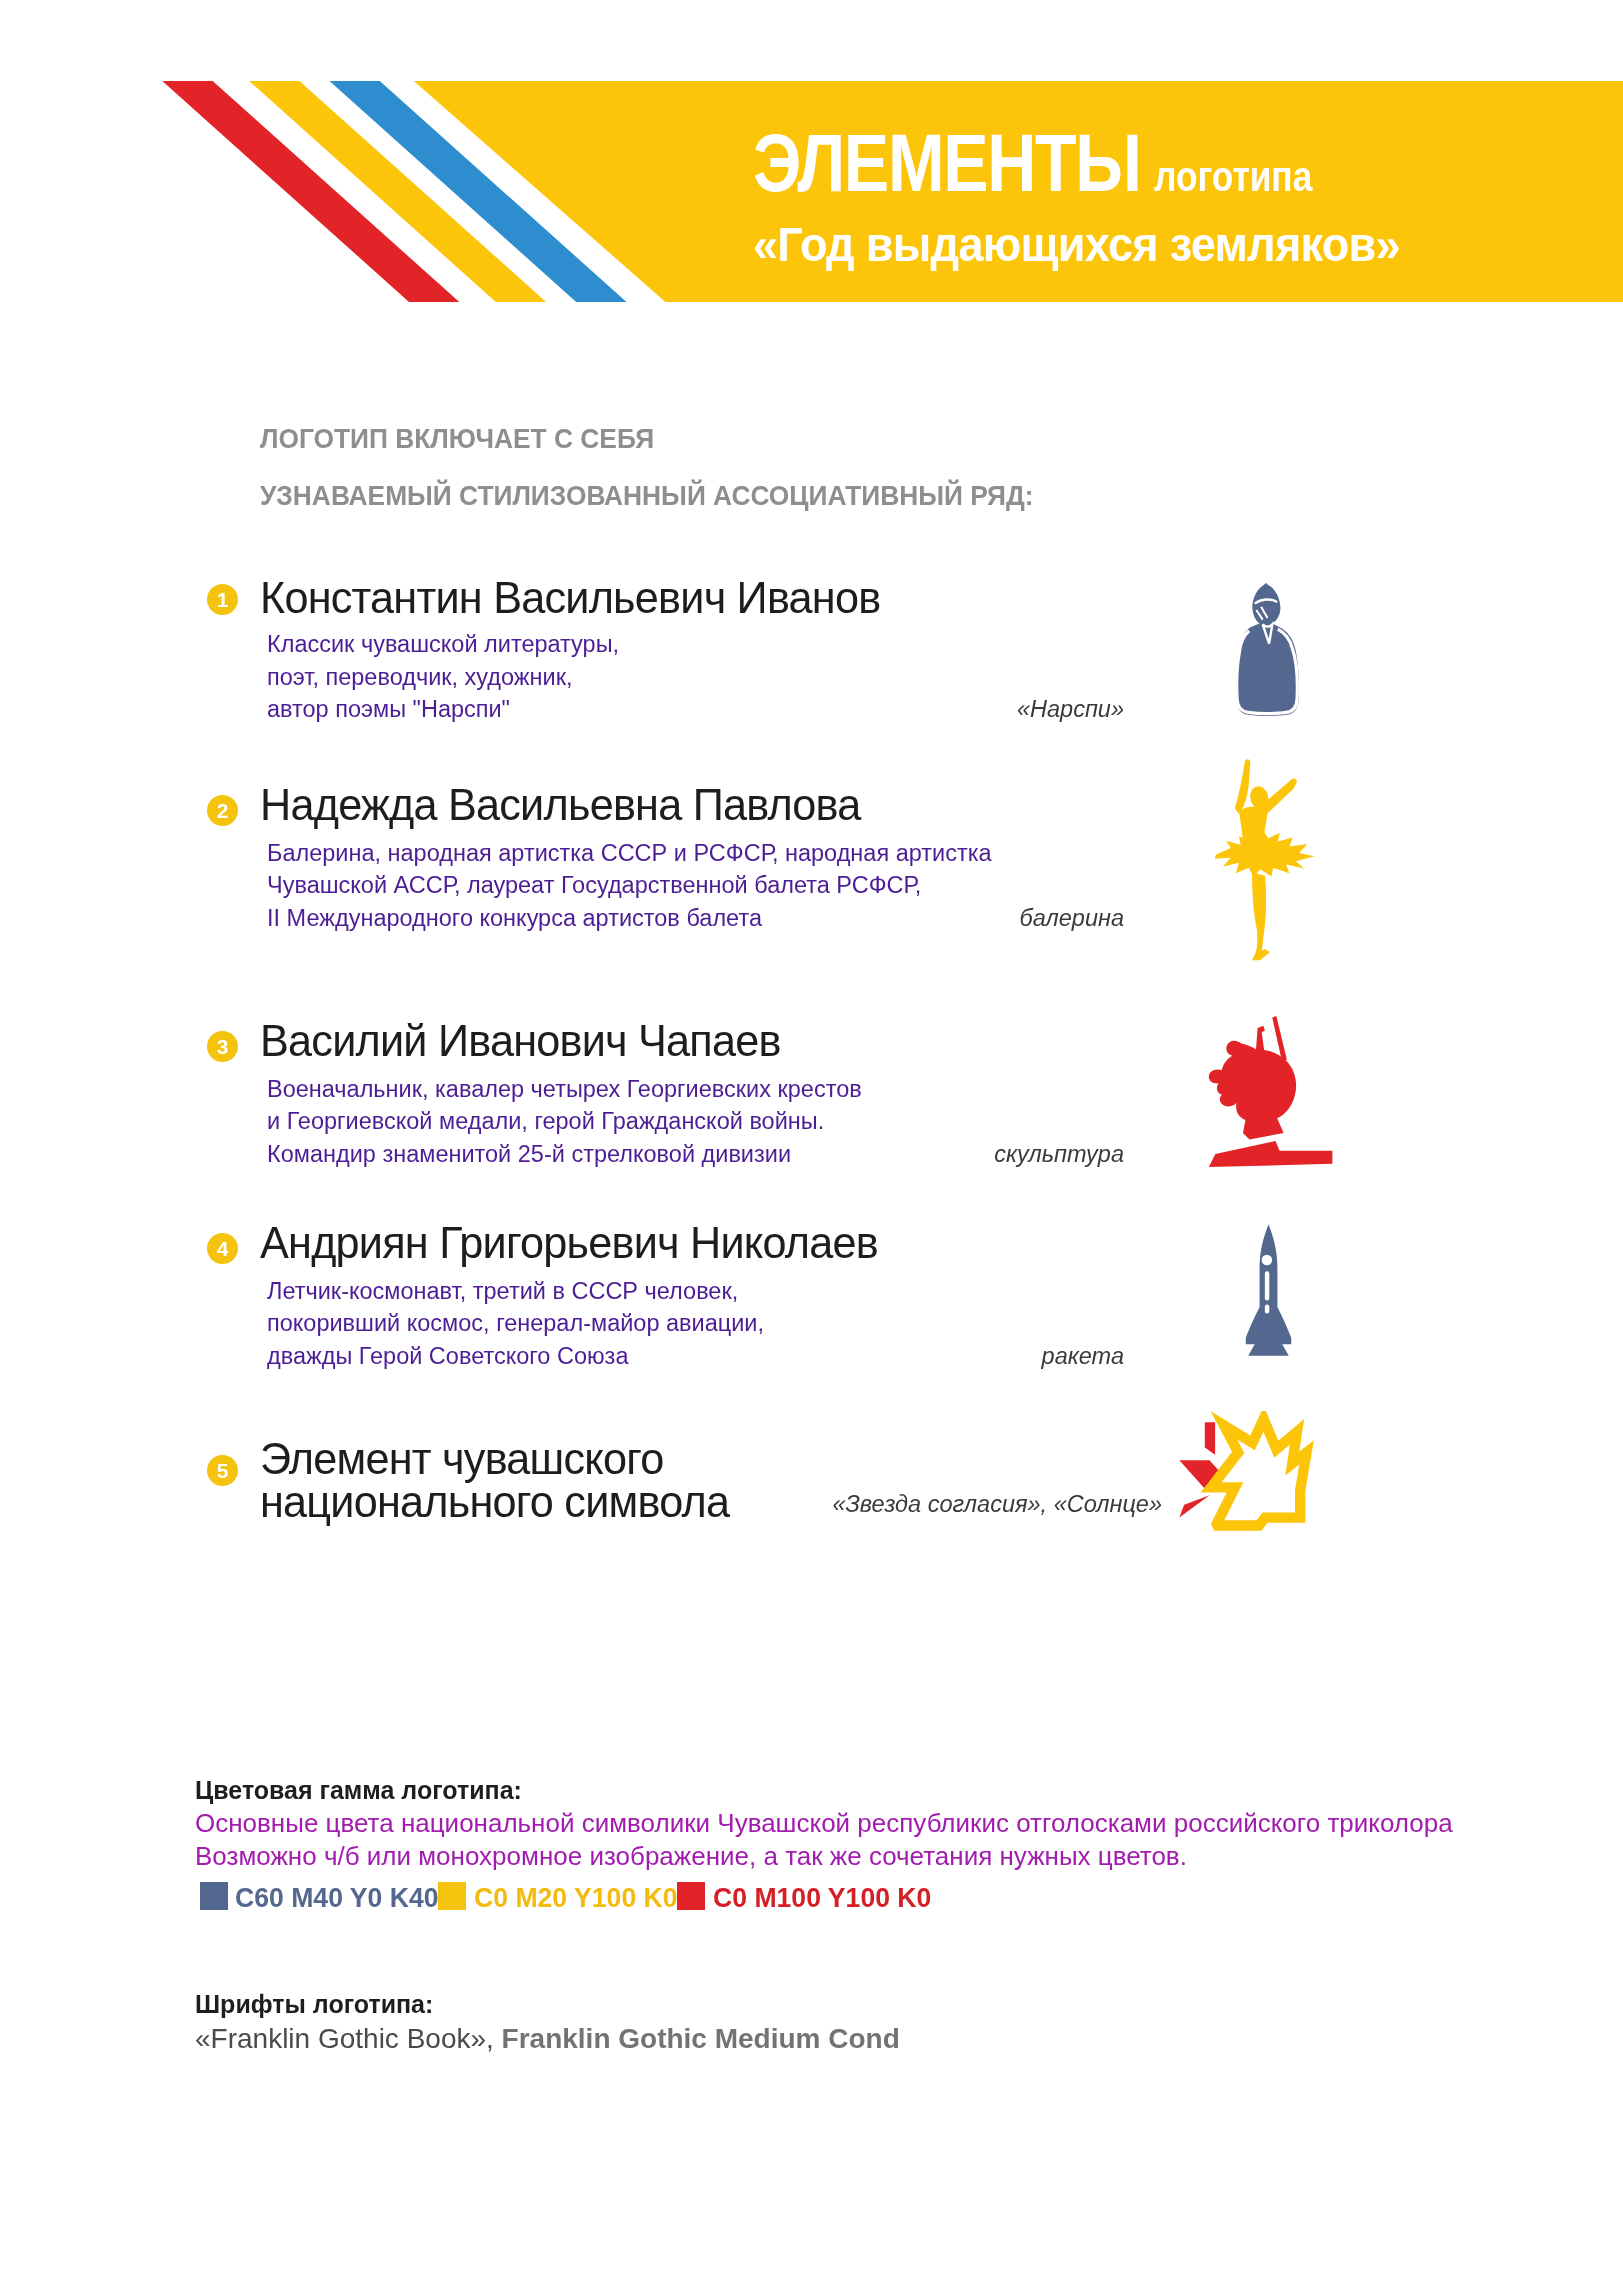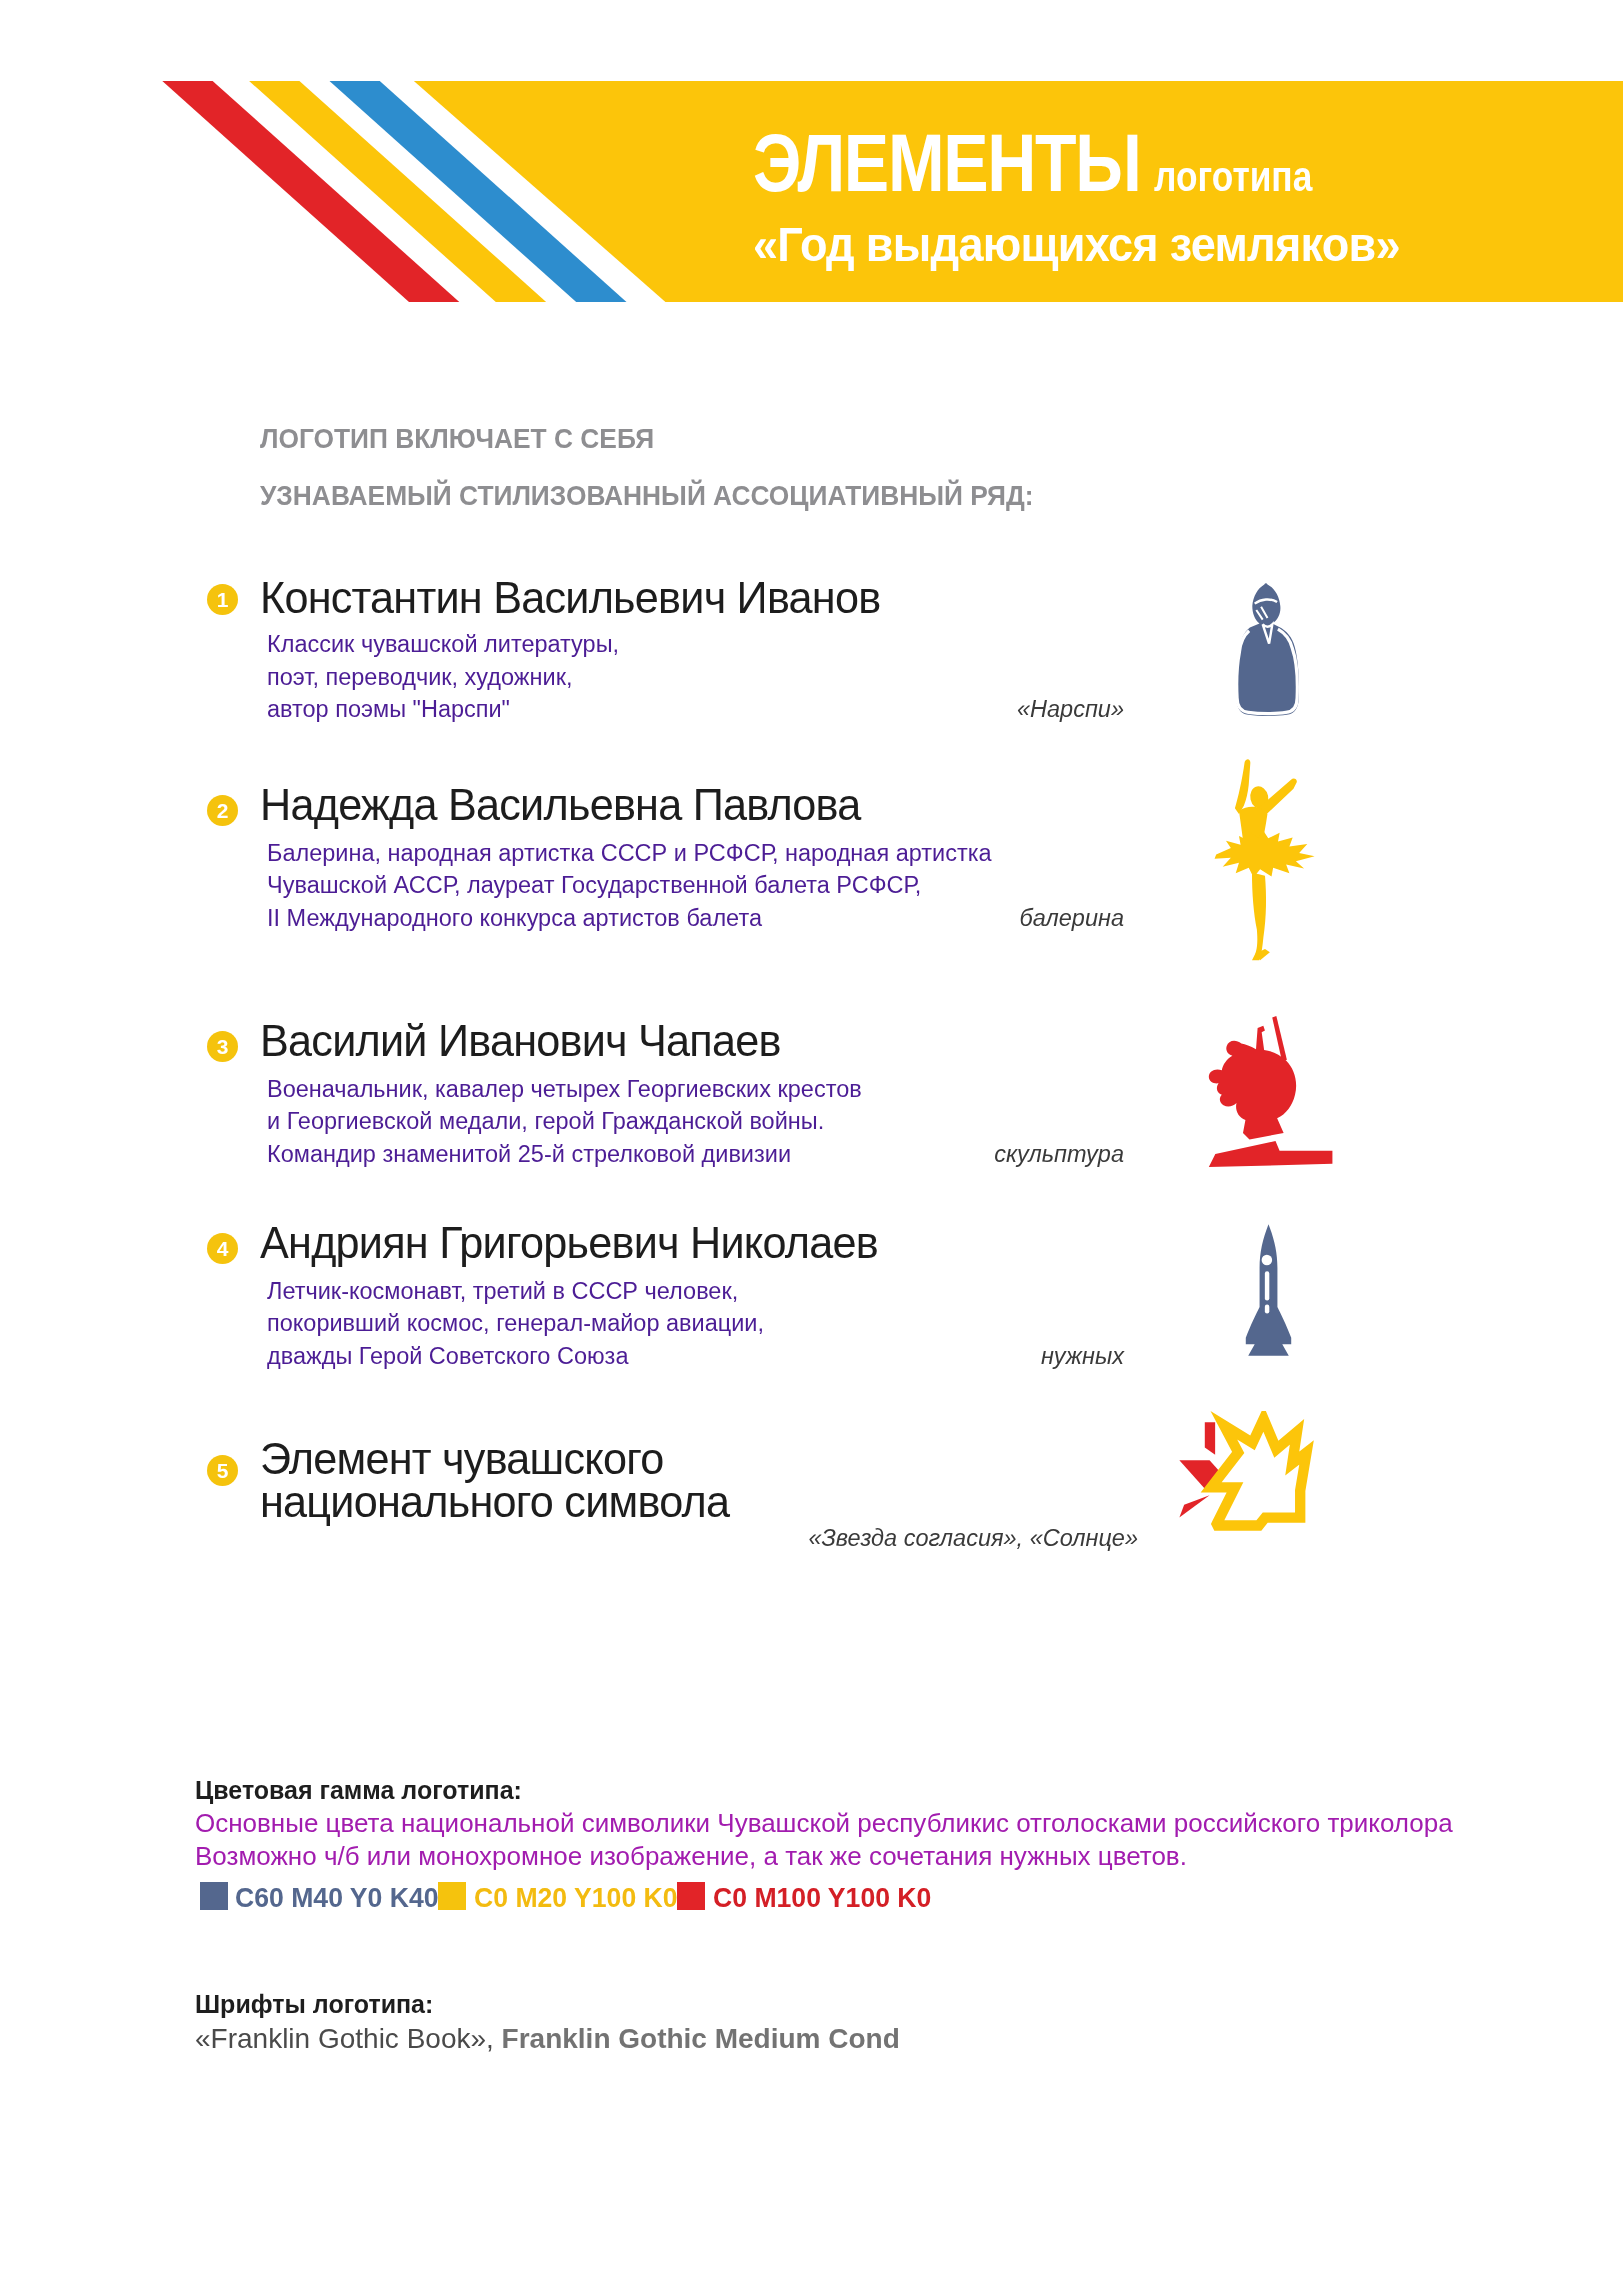--- a/index.html
+++ b/index.html
@@ -121,34 +121,34 @@
       </g>
     </svg>
   </div>
 
   <div class="item" style="top:1213px;height:195px;">
     <div class="badge" style="top:19.5px;">4</div>
     <div class="ttl" style="top:6.5px;">Андриян Григорьевич Николаев</div>
     <div class="dsc" style="top:65px;">Летчик-космонавт, третий в СССР человек,</div>
     <div class="dsc" style="top:97px;">покоривший космос, генерал-майор авиации,</div>
     <div class="dsc" style="top:130px;">дважды Герой Советского Союза</div>
-    <div class="cap" style="top:130px;right:499px;">нужных</div>
+    <div class="cap" style="top:130px;right:499px;">ракета</div>
     <svg class="icon" style="left:1240px;top:8px;" width="57" height="146" viewBox="0 0 70 180">
       <path fill="#54678e" d="M35,4 C28,22 24,38 24,58 L24,106 C20,114 13,128 7,144 L7,152 L18,152 L10,166 L60,166 L52,152 L63,152 L63,144 C57,128 50,114 46,106 L46,58 C46,38 42,22 35,4 Z"></path>
       <circle cx="33" cy="48" r="6.5" fill="#ffffff"></circle>
       <rect x="30.5" y="62" width="5.5" height="36" rx="2.7" fill="#ffffff"></rect>
       <rect x="30.5" y="103" width="5.5" height="11" rx="2.7" fill="#ffffff"></rect>
     </svg>
   </div>
 
   <div class="item" style="top:1429px;height:146px;">
     <div class="badge" style="top:26px;">5</div>
     <div class="ttl" style="top:6.5px;">Элемент чувашского</div>
     <div class="ttl" style="top:50px;">национального символа</div>
-    <div class="cap" style="top:62px;right:485px;margin-top:34px;">«Звезда согласия», «Солнце»</div>
+    <div class="cap" style="top:62px;right:461px;">«Звезда согласия», «Солнце»</div>
     <svg class="icon" style="left:1173px;top:-18px;" width="159" height="140" viewBox="0 0 200 176">
       <g fill="#e22428">
         <polygon points="40,14 53,14 53,55 40,46"></polygon>
         <polygon points="8,62 46,62 80,100 42,100"></polygon>
         <polygon points="14,118 46,106 8,134"></polygon>
       </g>
       <path fill="#ffffff" stroke="#fcc50a" stroke-width="13" stroke-linejoin="miter" d="M55,142 L78,96 L48,96 L82,52 L64,18 L100,40 L114,10 L130,48 L156,26 L150,66 L168,52 L160,100 L160,134 L116,134 L108,144 L56,144 Z"></path>
     </svg>
   </div>
 

